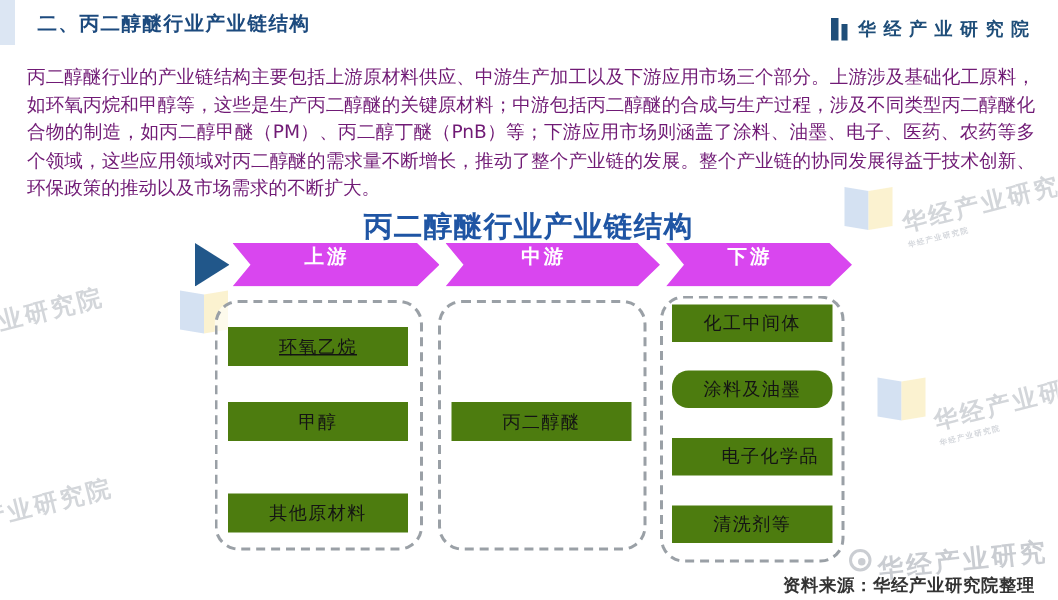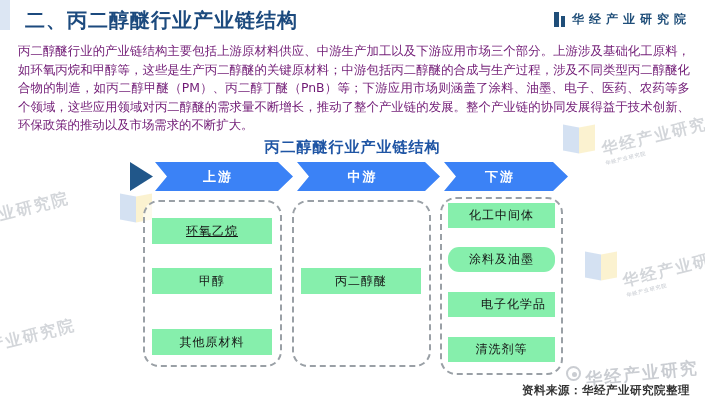--- a/index.html
+++ b/index.html
@@ -10,21 +10,21 @@
     background: #ffffff;
     font-family: "DejaVu Sans", sans-serif;
   }
   
   .corner-strip {
     position: absolute; left: 0; top: 0; width: 10px; height: 30px;
     background: #dce6f3;
   }
   .page-title {
     position: absolute; left: 25px; top: 7px;
-    font-size: 20px; font-weight: bold; color: #1c4a7e;
+    font-size: 13px; font-weight: bold; color: #1c4a7e;
     letter-spacing: 1px; z-index: 3;
   }
   .brand {
     position: absolute; right: 14px; top: 11px;
     display: flex; align-items: center; gap: 7px; z-index: 3;
   }
   .brand-bars { display: flex; align-items: flex-end; gap: 2px; }
   .brand-bars .b1 { width: 5px; height: 15px; background: #1f4e79; }
   .brand-bars .b2 { width: 4px; height: 11px; background: #1f4e79; }
   .brand-text {
@@ -32,49 +32,49 @@
   }
   
   .intro {
     position: absolute; left: 18px; top: 42px; width: 672px;
     font-size: 12.4px; line-height: 18.6px; color: #701a75;
     text-align: justify; z-index: 2;
   }
   
   .diagram-title {
     position: absolute; left: 0; top: 138px; width: 705px;
-    text-align: center; font-size: 15px; font-weight: bold; color: #1f55a4;
+    text-align: center; font-size: 19px; font-weight: bold; color: #1f55a4;
     letter-spacing: 1px; z-index: 2;
   }
   .lead-triangle {
     position: absolute; left: 130px; top: 162px; width: 23px; height: 29px;
     background: #21578a;
     clip-path: polygon(0 0, 100% 50%, 0 100%);
     z-index: 2;
   }
   .chevron {
     position: absolute; top: 162px; height: 29px;
-    background: #3b82f6; color: #ffffff;
-    display: flex; align-items: center; justify-content: center;
+    background: #d946ef; color: #ffffff;
+    display: flex; justify-content: center;
     font-size: 13px; font-weight: bold; letter-spacing: 2px;
     clip-path: polygon(0 0, calc(100% - 15px) 0, 100% 50%, calc(100% - 15px) 100%, 0 100%, 12px 50%);
     padding-right: 12px; z-index: 2;
   }
   .chev-1 { left: 155px; width: 138px; }
   .chev-2 { left: 297px; width: 143px; }
   .chev-3 { left: 444px; width: 124px; }
   .container-box {
     position: absolute; border: 2px dashed #9aa0a6; border-radius: 16px;
     background: rgba(255,255,255,0.6); z-index: 1;
   }
   .cont-1 { left: 143px; top: 200px; width: 139px; height: 167px; }
   .cont-2 { left: 292px; top: 200px; width: 139px; height: 167px; }
   .cont-3 { left: 440px; top: 197px; width: 123px; height: 178px; }
   .chain-box {
-    position: absolute; background: #86efac; color: #141414;
+    position: absolute; background: #4d7c0f; color: #141414;
     display: flex; align-items: center; justify-content: center;
     font-size: 12px; letter-spacing: 1px; z-index: 2;
   }
   .u-box { left: 152px; width: 120px; height: 26px; }
   .u1 { top: 218px; text-decoration: underline; } .u2 { top: 268px; } .u3 { top: 329px; }
   .m-box { left: 301px; width: 120px; height: 26px; top: 268px; }
   .d-box { left: 448px; width: 107px; height: 25px; }
   .d1 { top: 203px; } .d2 { top: 247px; border-radius: 11px; } .d3 { top: 292px; padding-left: 24px; } .d4 { top: 337px; }
   
   .source-line {

